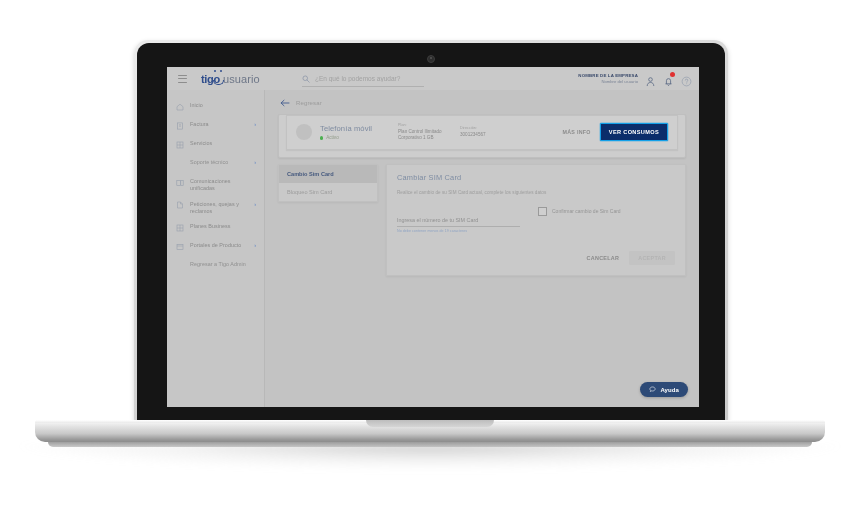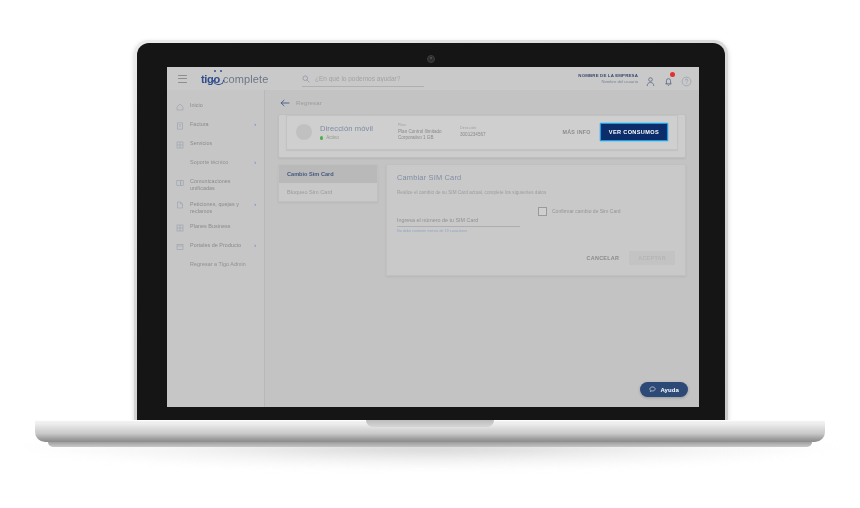--- a/index.html
+++ b/index.html
@@ -243,21 +243,21 @@
               <i></i>
                 <i></i>
                 <i></i>
             </div>
 
             <div class="logo">
               <span class="logo-tigo">tigo<span class="dots">
                     <i></i>
                     <i></i>
                   </span><span class="smile"></span></span>
-              <span class="logo-business">complete</span>
+              <span class="logo-business">usuario</span>
             </div>
 
             <div class="search">
               <svg width="8" height="8" viewBox="0 0 16 16">
                 <circle cx="6.5" cy="6.5" r="4.6" fill="none" stroke="#8c96a8" stroke-width="1.5"></circle>
                 <line x1="10" y1="10" x2="14.5" y2="14.5" stroke="#8c96a8" stroke-width="1.5" stroke-linecap="round"></line>
               </svg>
               <input class="search-input" type="text" placeholder="¿En qué lo podemos ayudar?" style="">
             </div>
 
@@ -370,21 +370,21 @@
               </svg>
               <span class="txt">Regresar</span>
             </div>
 
             <div class="card">
 
               <div class="svc-row">
                 <div class="avatar"></div>
 
                 <div class="svc-name-wrap">
-                  <div class="svc-name">Dirección móvil</div>
+                  <div class="svc-name">Telefonía móvil</div>
                   <div class="svc-status">
                     <span class="dot"></span>
                     <span>Activo</span>
                   </div>
                 </div>
 
                 <div class="field">
                   <div class="lbl">Plan:</div>
                   <div class="val">Plan Control Ilimitado Corporativo 1 GB</div>
                 </div>

